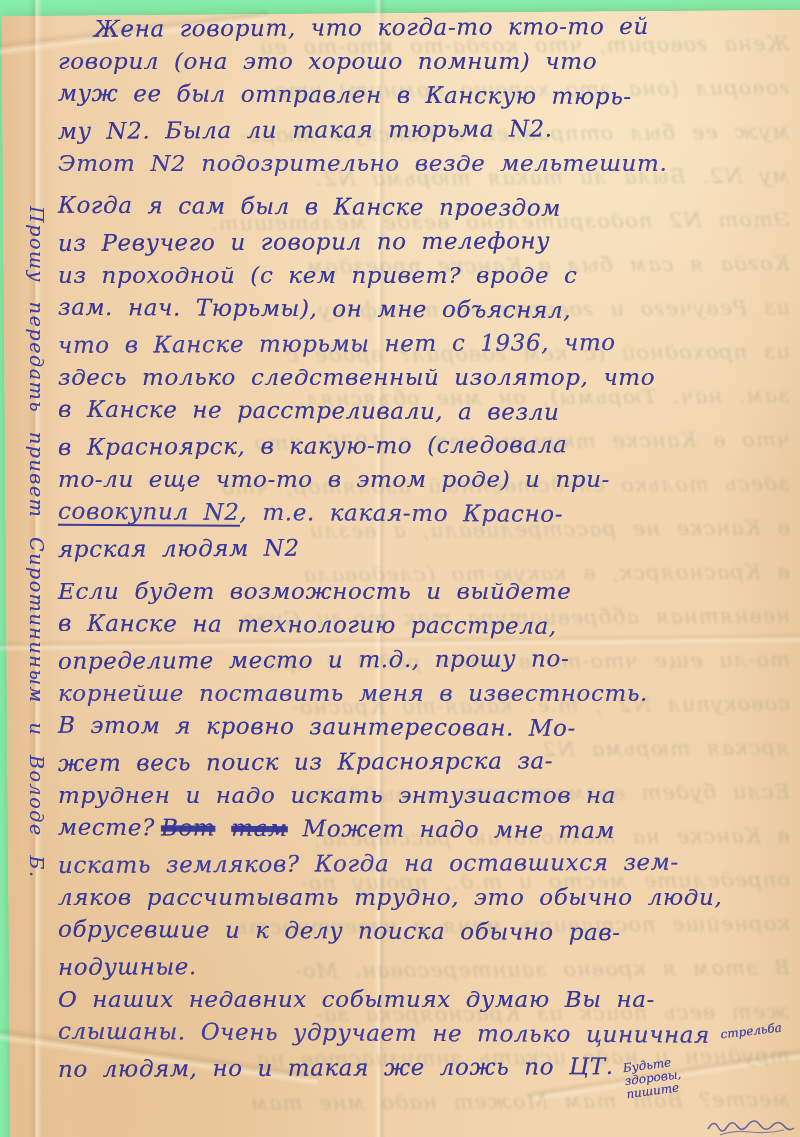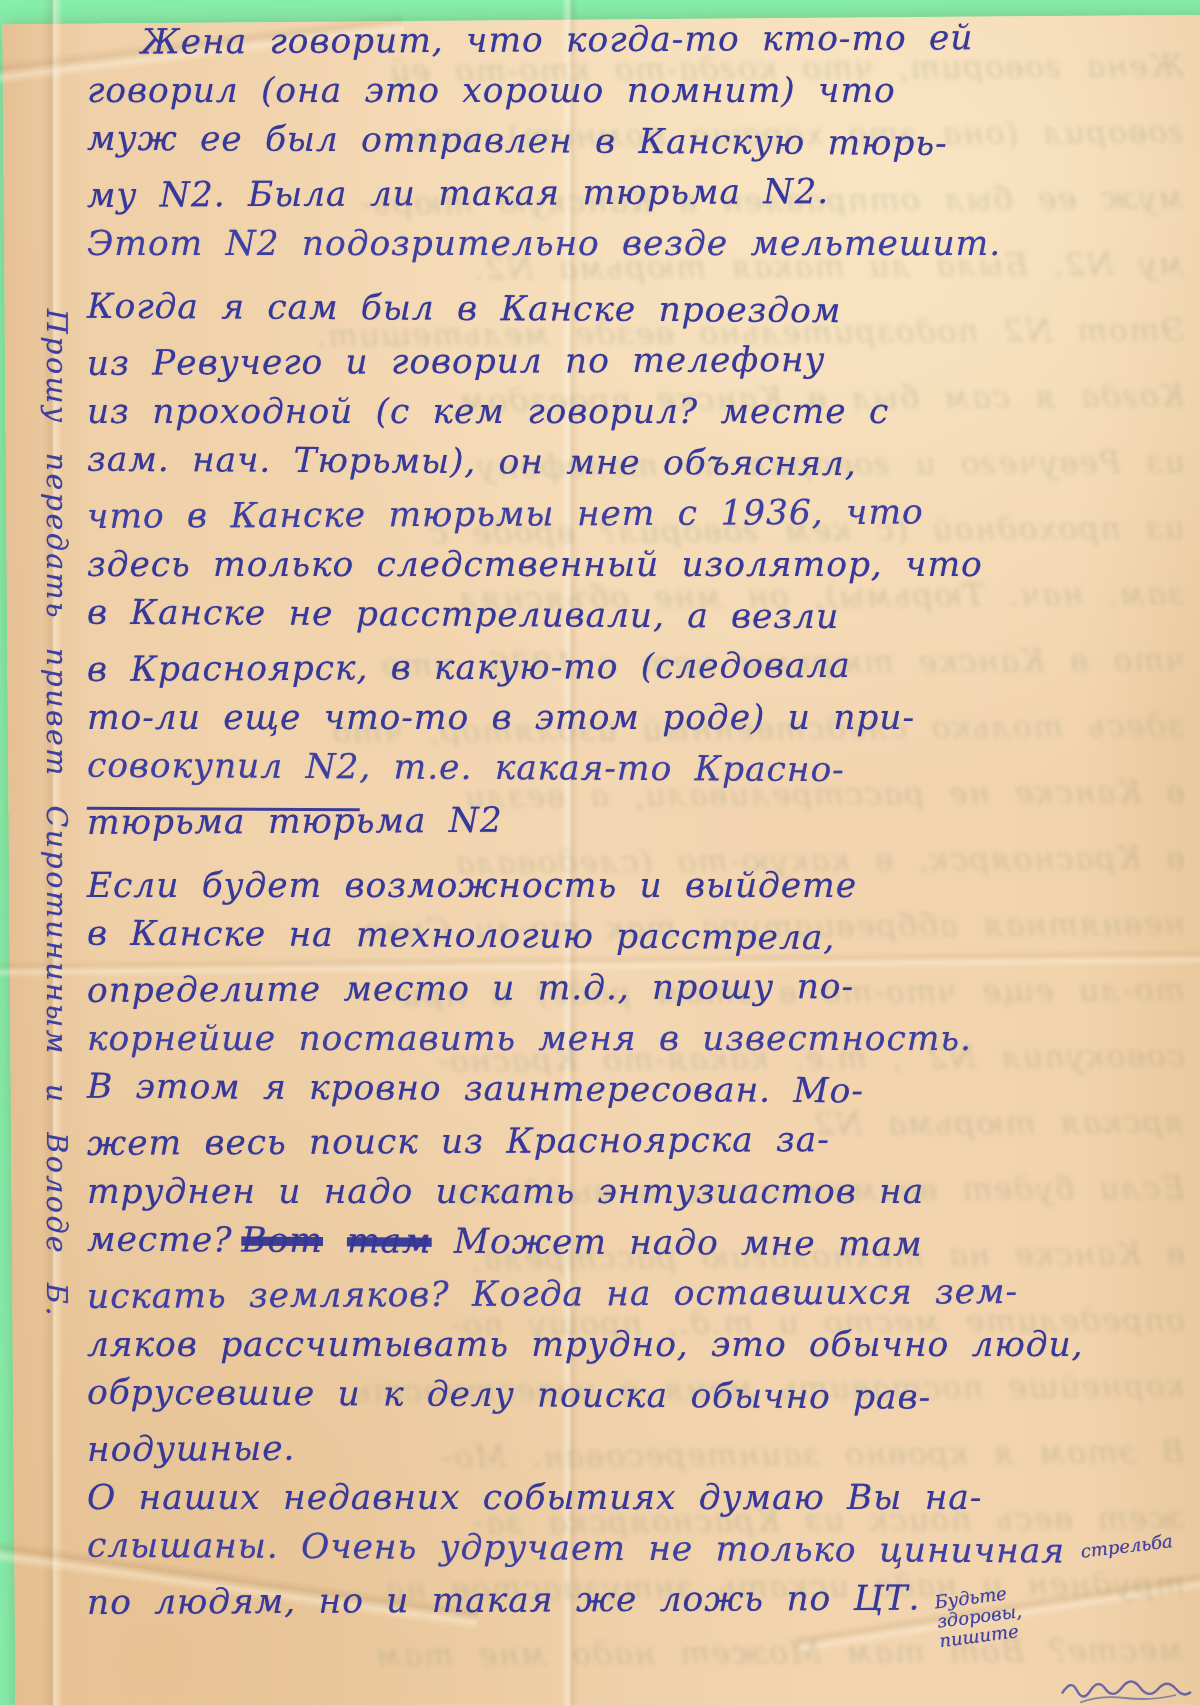--- a/index.html
+++ b/index.html
@@ -42,21 +42,21 @@
     height:34px;line-height:34px;white-space:nowrap;
     font:italic 23px "DejaVu Serif",serif;
     color:#36389a;letter-spacing:.6px;word-spacing:7px;
     text-shadow:0 0 .6px rgba(54,56,154,.55);
   }
   .hand-line:nth-child(3n){transform:rotate(.35deg);}
   .hand-line:nth-child(3n+1){transform:rotate(-.3deg);}
   .hand-line:nth-child(5n){color:#3d3fa2;}
   .first-indent{padding-left:36px;}
   .para-gap{margin-top:10px;}
-  .underlined{border-bottom:2.5px solid #3a3c9d;padding-bottom:14px;}
+  .underlined{border-bottom:2.5px solid #3a3c9d;padding-bottom:0;}
   .scratched{
     text-decoration:line-through;
     -webkit-text-decoration-color:rgba(52,54,150,.9);
     text-decoration-color:rgba(52,54,150,.9);
     text-decoration-thickness:6px;
     margin-left:6px;
   }
   .scratched + .scratched{margin-left:16px;}
   .tail{
     display:inline-block;max-width:104px;vertical-align:top;
@@ -119,31 +119,31 @@
     </div>
 
   <div class="letter-body">
     <div class="hand-line first-indent">Жена говорит, что когда-то кто-то ей</div>
     <div class="hand-line">говорил (она это хорошо помнит) что</div>
     <div class="hand-line">муж ее был отправлен в Канскую тюрь-</div>
     <div class="hand-line">му N2. Была ли такая тюрьма N2.</div>
     <div class="hand-line">Этот N2 подозрительно везде мельтешит.</div>
     <div class="hand-line para-gap">Когда я сам был в Канске проездом</div>
     <div class="hand-line">из Ревучего и говорил по телефону</div>
-    <div class="hand-line">из проходной (с кем говорил? месте с</div>
+    <div class="hand-line">из проходной (с кем привет? вроде с</div>
     <div class="hand-line">зам. нач. Тюрьмы), он мне объяснял,</div>
     <div class="hand-line">что в Канске тюрьмы нет с 1936, что</div>
     <div class="hand-line">здесь только следственный изолятор, что</div>
     <div class="hand-line">в Канске не расстреливали, а везли</div>
     <div class="hand-line">в Красноярск, в какую-то (следовала</div>
     <div class="hand-line">то-ли еще что-то в этом роде) и при-</div>
     <div class="hand-line">
       <span class="underlined">совокупил N2</span><span>, т.е. какая-то Красно-</span>
     </div>
-    <div class="hand-line">тюрьма тюрьма N2</div>
+    <div class="hand-line">ярская людям N2</div>
     <div class="hand-line para-gap">Если будет возможность и выйдете</div>
     <div class="hand-line">в Канске на технологию расстрела,</div>
     <div class="hand-line">определите место и т.д., прошу по-</div>
     <div class="hand-line">корнейше поставить меня в известность.</div>
     <div class="hand-line">В этом я кровно заинтересован. Мо-</div>
     <div class="hand-line">жет весь поиск из Красноярска за-</div>
     <div class="hand-line">труднен и надо искать энтузиастов на</div>
     <div class="hand-line">
       <span>месте?</span><span class="scratched">Вот</span><span class="scratched">там</span><span> Может надо мне там</span>
     </div>

